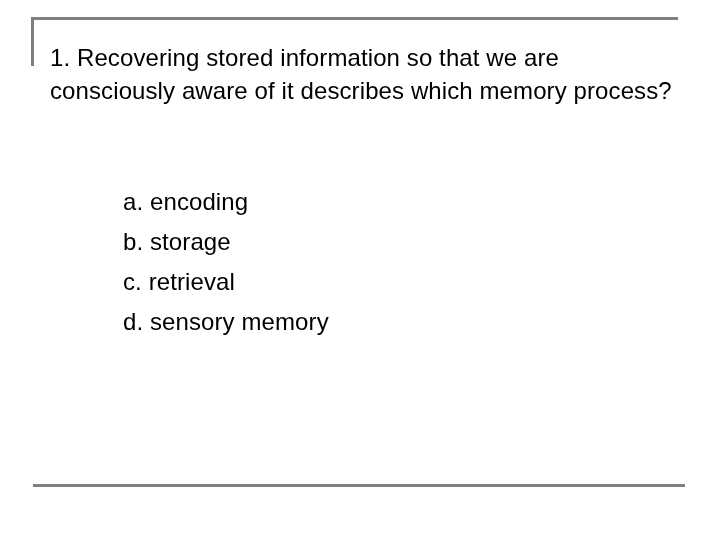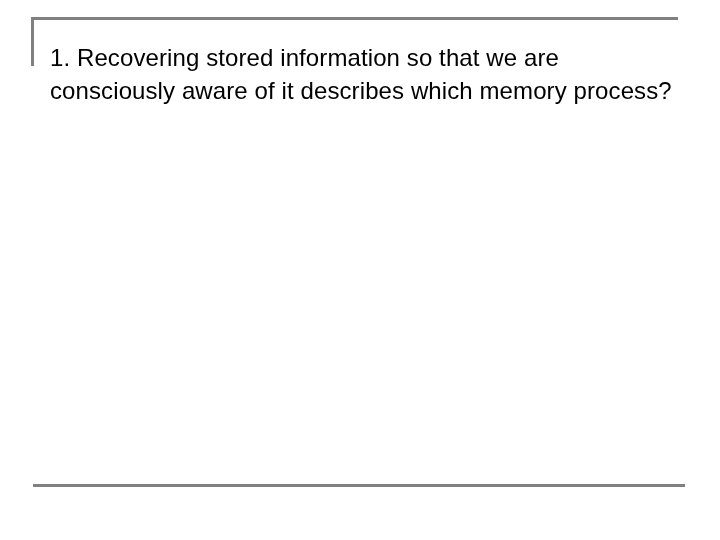--- a/index.html
+++ b/index.html
@@ -75,14 +75,20 @@
 <body>
 
 <div class="slide">
 
   <div class="rule-top"></div>
   <div class="rule-left"></div>
   <div class="rule-bottom"></div>
 
   <div class="question">1. Recovering stored information so that we are consciously aware of it describes which memory process?</div>
 
+  <div class="options">
+    <div class="option">a. encoding</div>
+    <div class="option">b. storage</div>
+    <div class="option">c. retrieval</div>
+    <div class="option">d. sensory memory</div>
+  </div>
 
 </div>
 
 </body></html>

